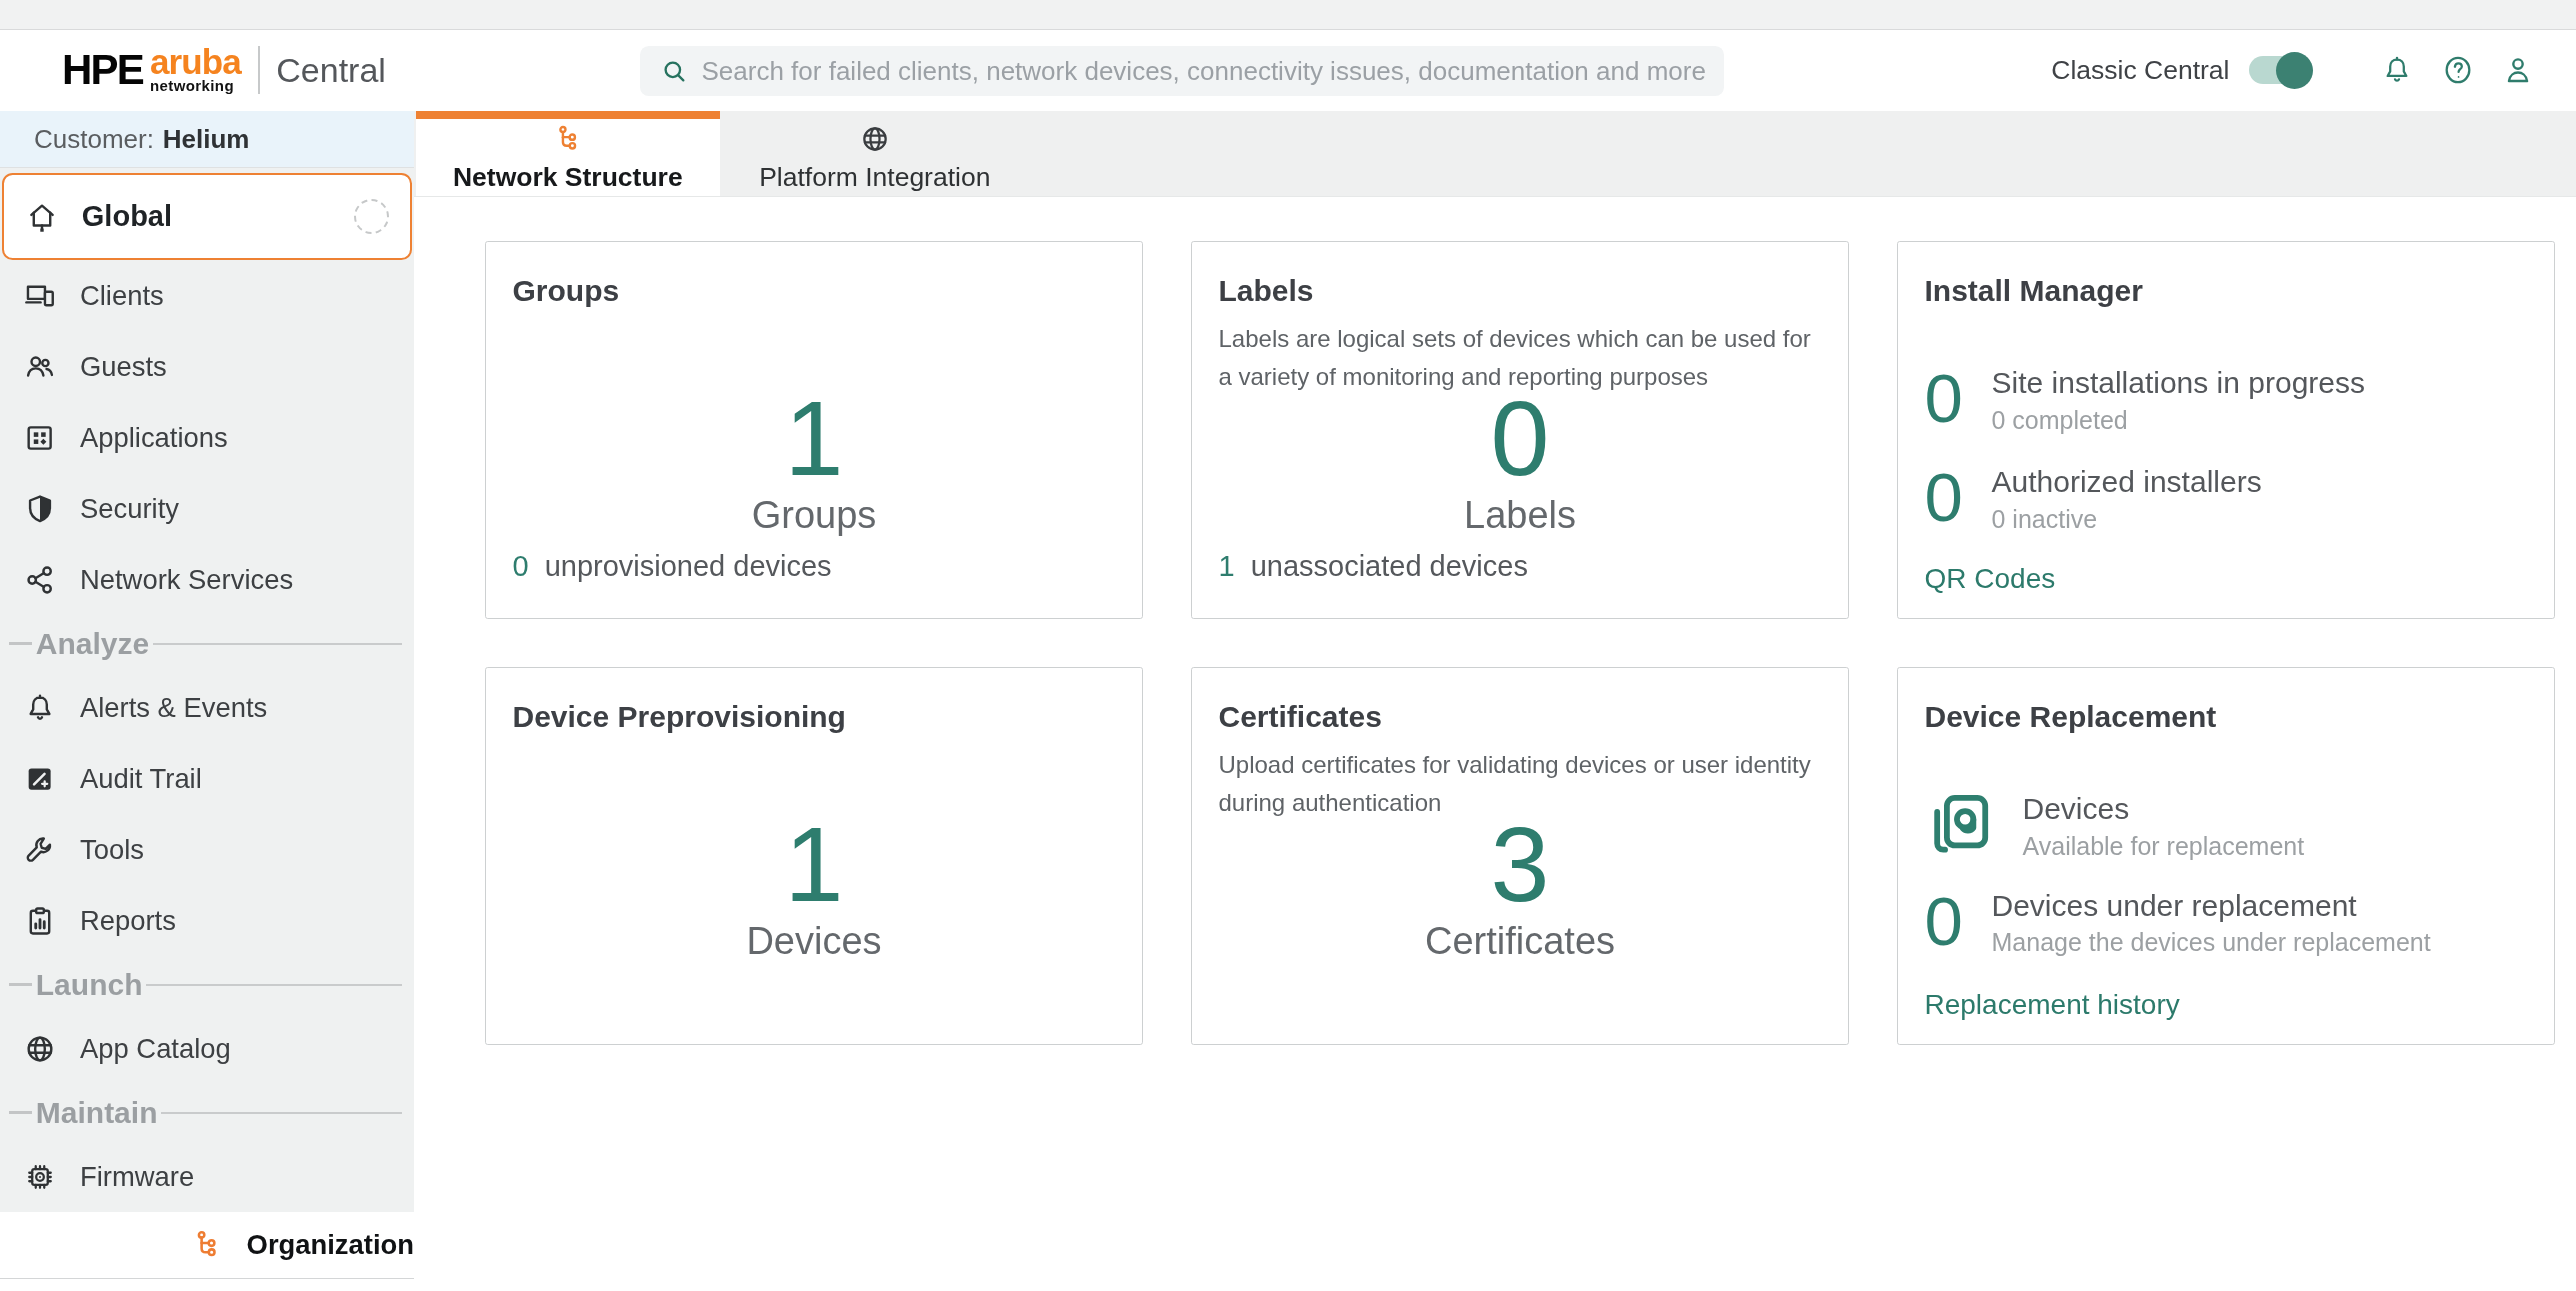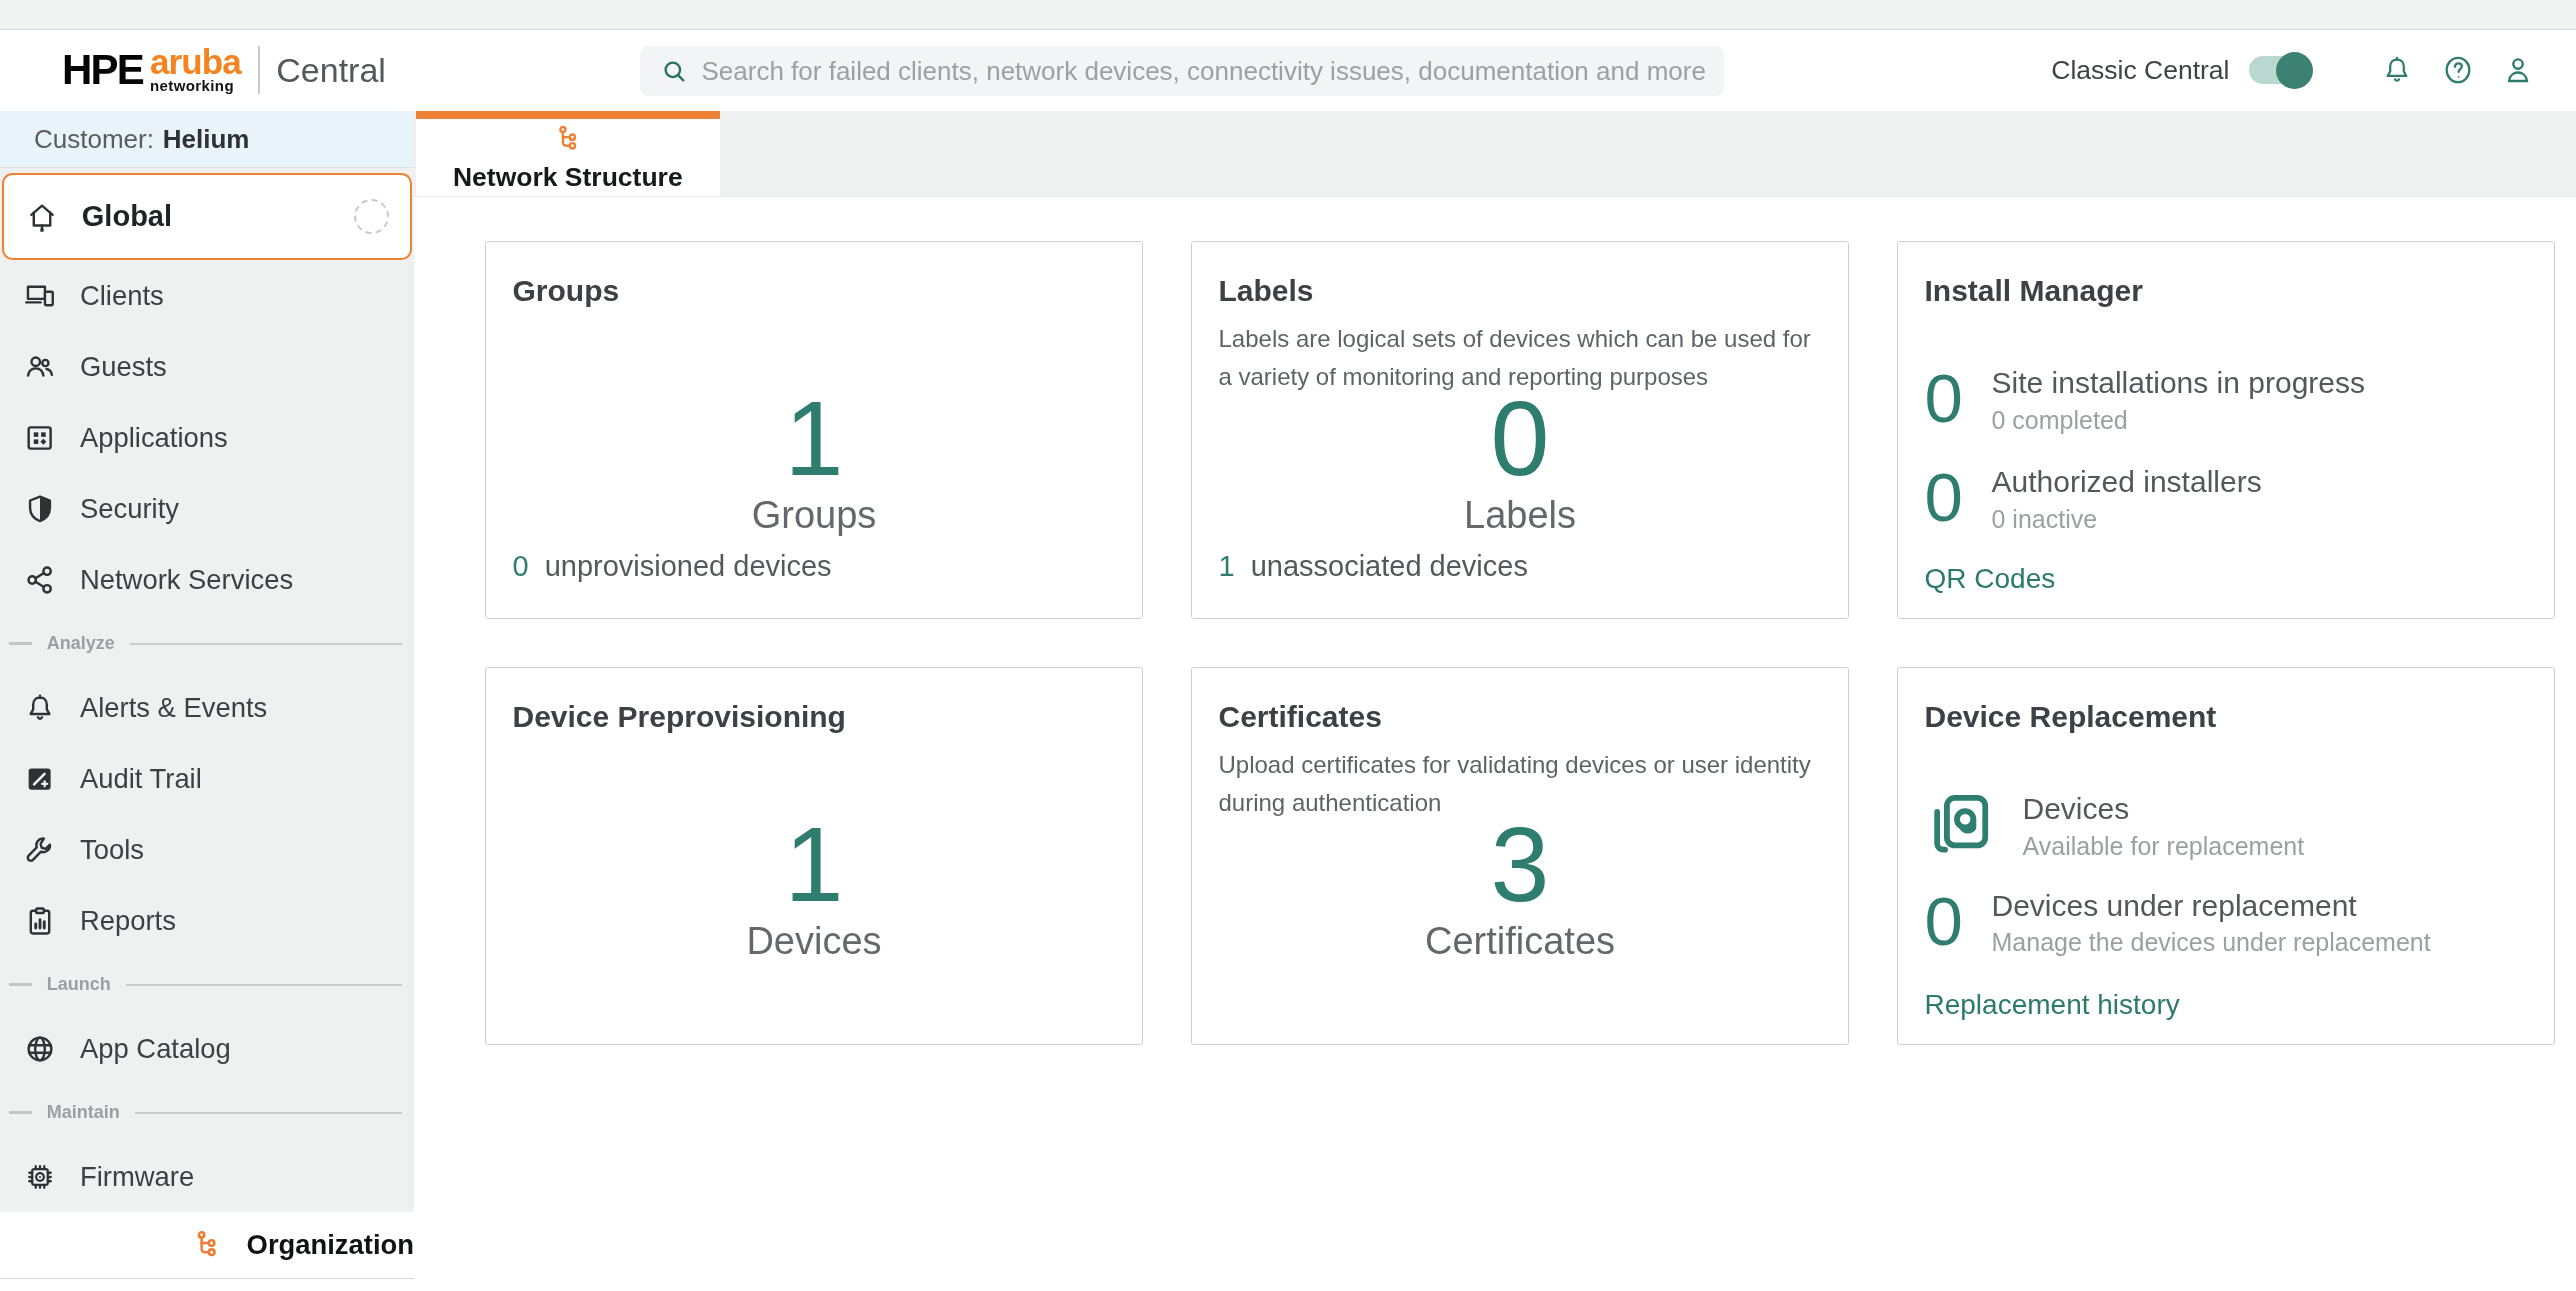--- a/index.html
+++ b/index.html
@@ -53,21 +53,21 @@
   .spinner { position:absolute; right:21px; width:35px; height:35px; border:2.7px dashed #c6c8c9;
              border-radius:50%; }
 
   .nav-item { flex:0 0 71px; display:flex; align-items:center; padding-left:23px;
               font-size:27.4px; color:#3d4043; cursor:pointer; }
   .nav-item .nlabel { margin-left:23px; }
   .nav-icon { width:34px; height:34px; color:#2f3234; flex:0 0 auto; }
 
   .section-head { flex:0 0 57px; display:flex; align-items:center; }
   .section-head .dash { width:23px; height:2.7px; background:#c3c5c6; margin-left:8.8px; }
-  .section-head .shlabel { font-size:18px; font-weight:700; color:#9b9fa2; margin:0 15px; }
+  .section-head .shlabel { font-size:30px; font-weight:700; color:#9b9fa2; margin:0 4px; }
   .section-head .rule { flex:1; height:1.8px; background:#c9cbcc; margin-right:12.4px; }
 
   .org-row { flex:0 0 67px; background:#fff; display:flex; align-items:center; padding-left:23px;
              font-size:27.4px; font-weight:700; color:#101214; cursor:pointer;
              border-bottom:1.8px solid #d4d6d7;justify-content:flex-end; }
   .org-row .nlabel { margin-left:23px; }
   .org-row .nav-icon { color:#ee7d33; }
   .sidebar-tail { flex:1; background:#fff; }
 
   
@@ -313,20 +313,28 @@
     <div class="tab active">
       <svg class="tab-icon" viewBox="0 0 24 24" fill="none" stroke="currentColor" stroke-width="1.8" stroke-linecap="round" stroke-linejoin="round">
         <circle cx="8.2" cy="4.9" r="1.9"></circle>
         <path d="M8.2 6.8v7.6c0 1.8 1 2.7 2.8 2.7h2.2"></path>
         <circle cx="15.3" cy="17.1" r="2"></circle>
         <path d="M8.2 10.6h4.9"></path>
           <circle cx="15.2" cy="10.6" r="2"></circle>
       </svg>
       <span>Network Structure</span>
     </div>
+    <div class="tab inactive">
+      <svg class="tab-icon" viewBox="0 0 24 24" fill="none" stroke="currentColor" stroke-width="1.7" stroke-linecap="round">
+        <circle cx="12" cy="12" r="8"></circle>
+          <ellipse cx="12" cy="12" rx="3.4" ry="8"></ellipse>
+        <path d="M4.4 9.4h15.2M4.4 14.6h15.2"></path>
+      </svg>
+      <span>Platform Integration</span>
+    </div>
   </div>
 
   <div class="content">
     <div class="card-grid">
 
       <div class="card">
         <div class="card-title">Groups</div>
         <div class="center-stack">
           <span class="big-count">1</span>
           <span class="count-label">Groups</span>

